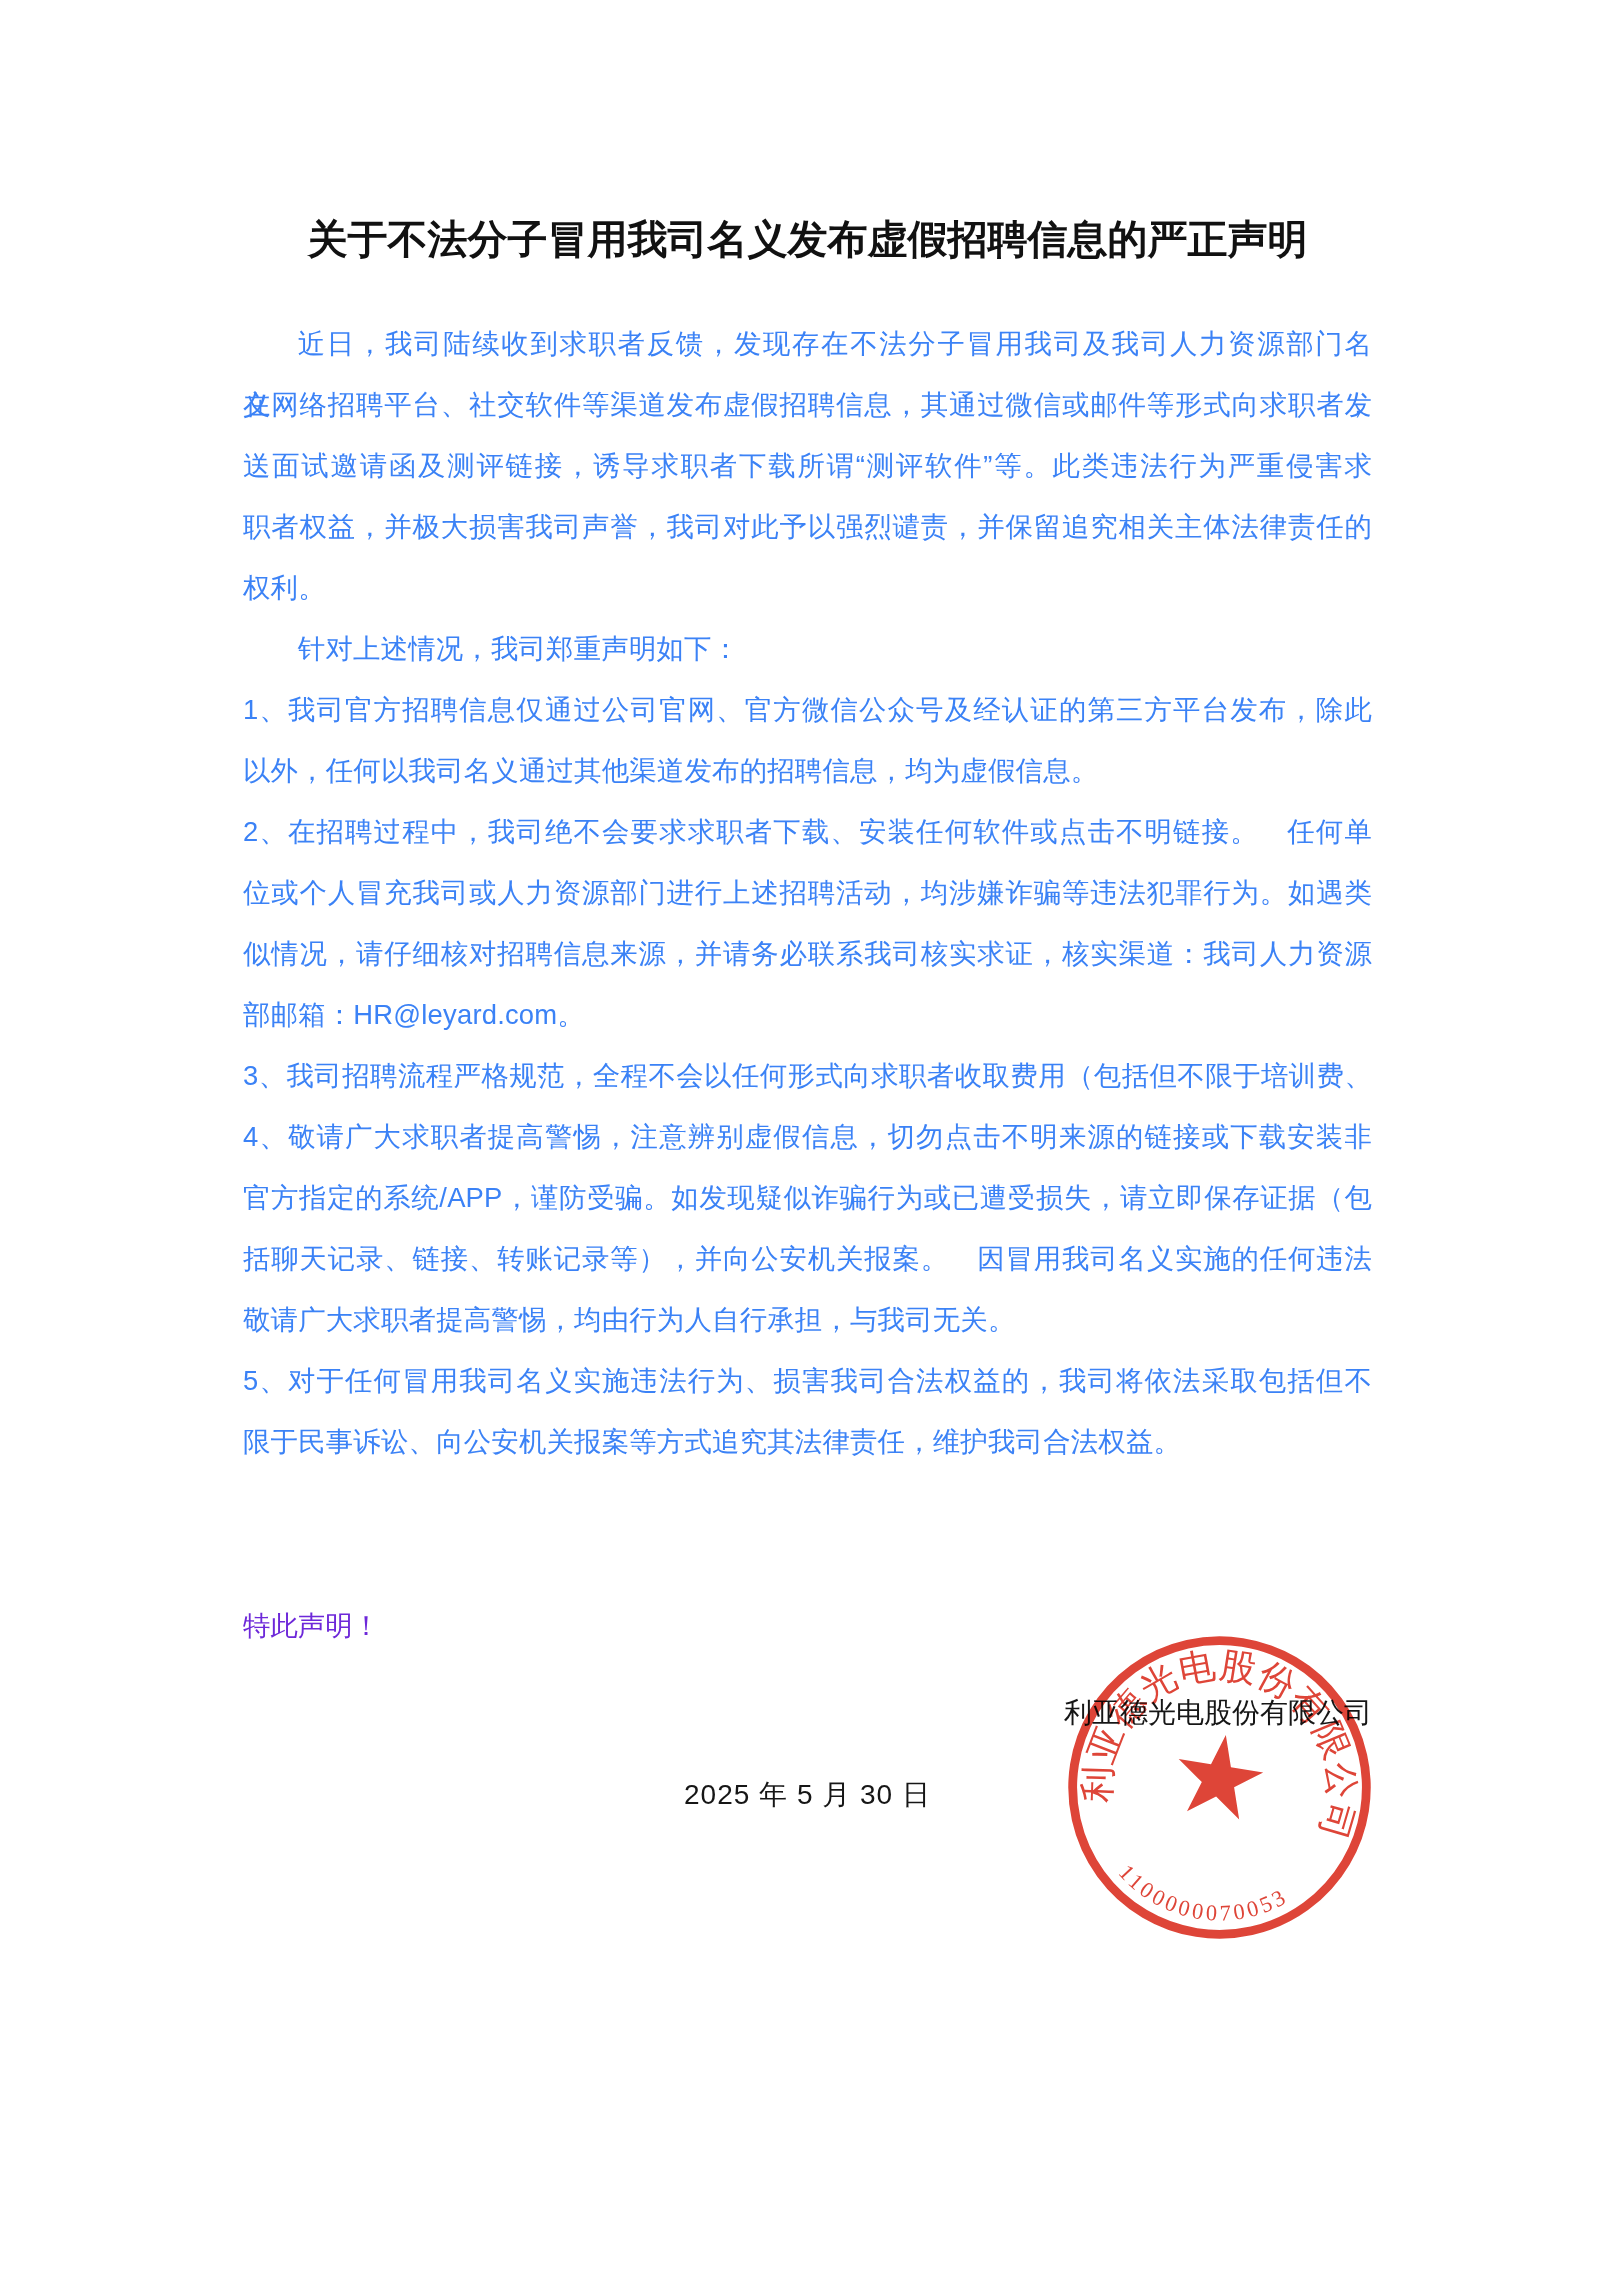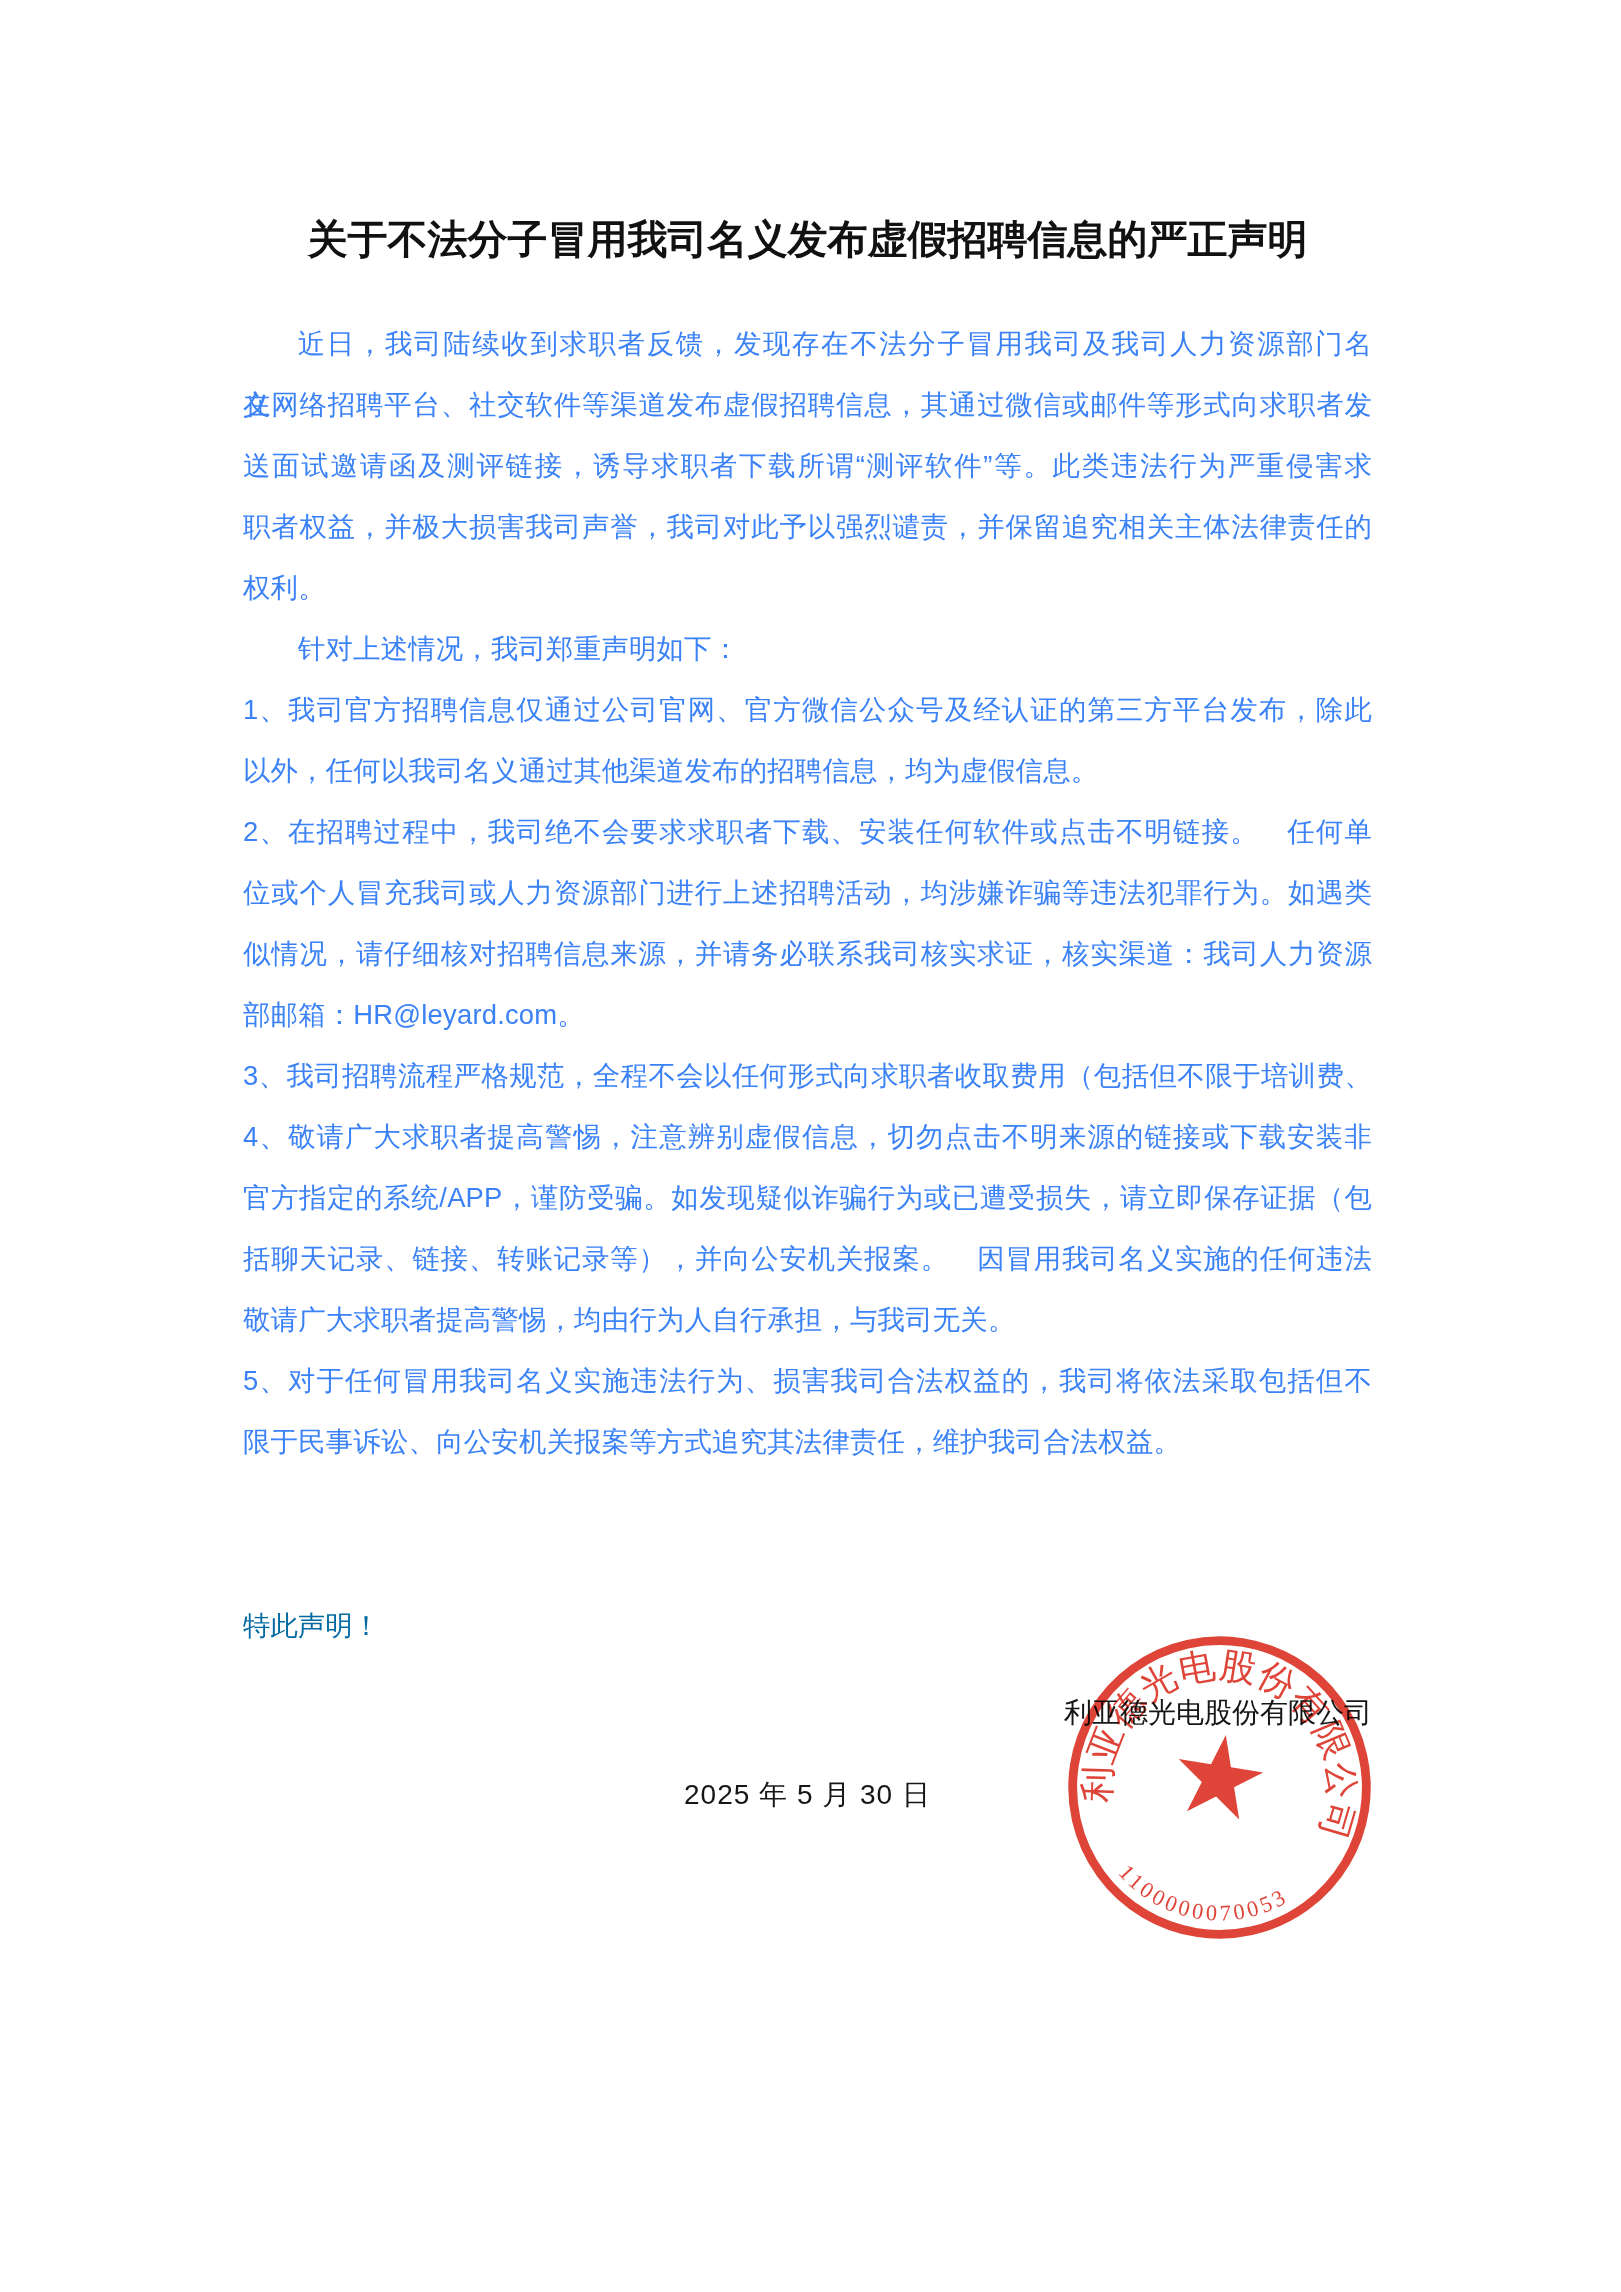--- a/index.html
+++ b/index.html
@@ -35,21 +35,21 @@
     letter-spacing:0.2px;
   }
   .line.justify{ text-align-last:justify; }
   .line.indent{ text-indent:2em; }
   .closing-line{
     margin:123px 249px 0 243px;
     width:1129px;
     font-size:27.4px;
     line-height:61px;
     height:61px;
-    color:#0369a1;
+    color:#6d28d9;
   }
   .sig-company{
     margin:25.5px 249px 0 243px;
     width:1129px;
     font-size:28px;
     line-height:61px;
     height:61px;
     text-align:right;
     color:#161616;
     position:relative;

